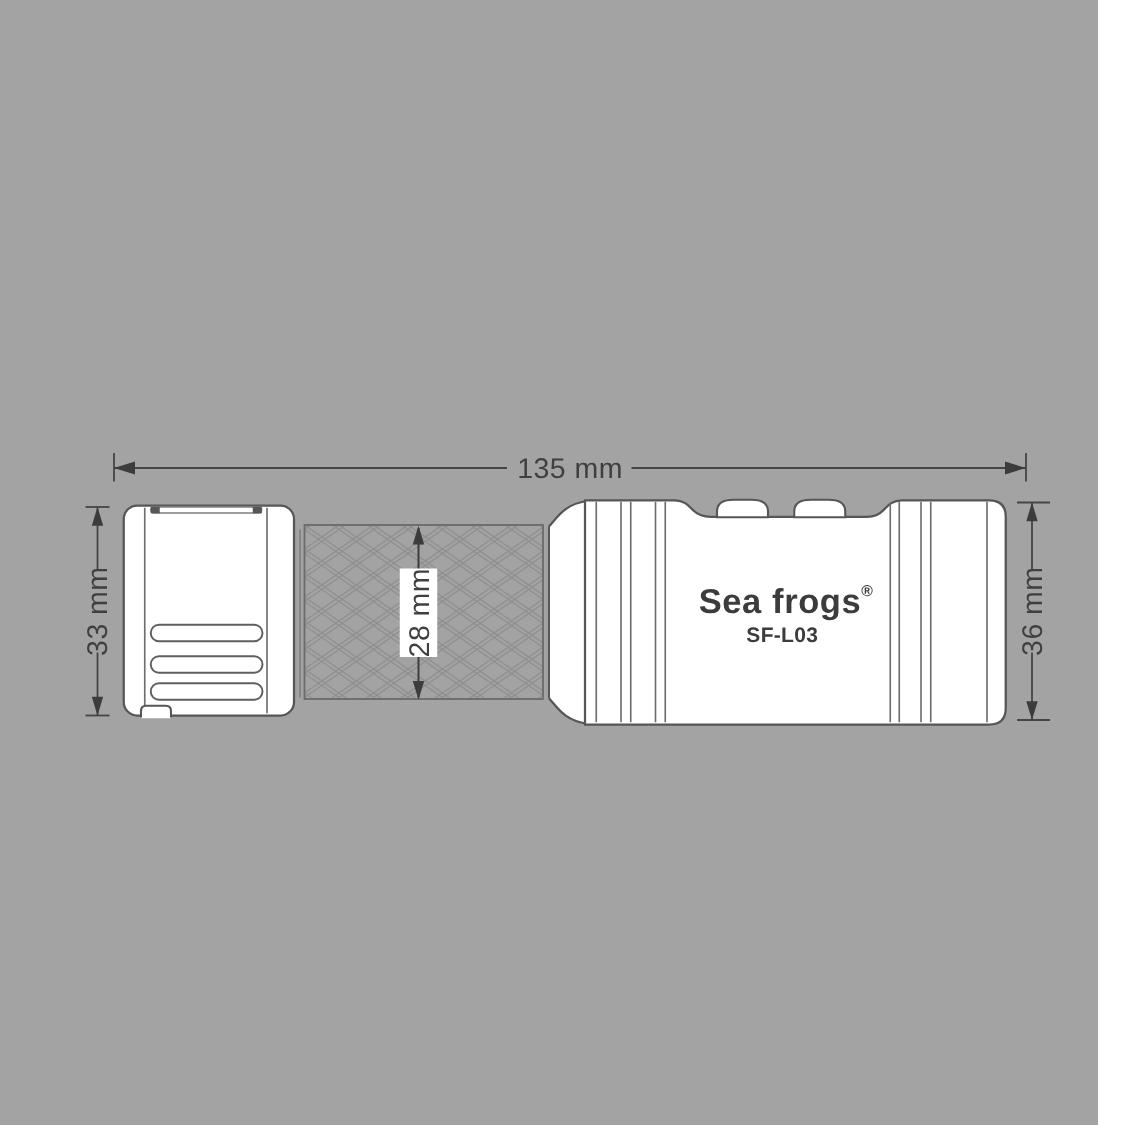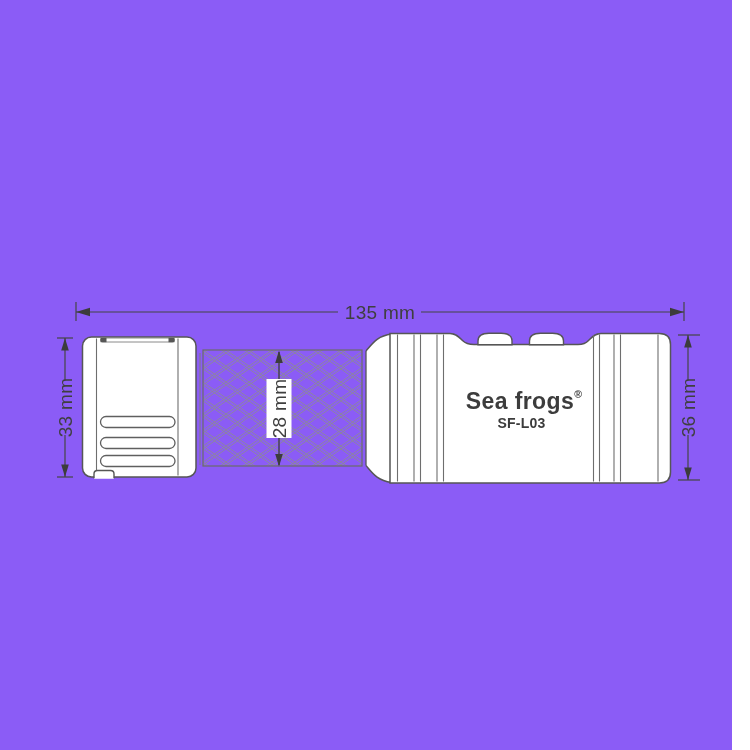--- a/index.html
+++ b/index.html
@@ -7,21 +7,21 @@
     padding: 0;
     background: #ffffff;
     width: 750px;
     height: 750px;
     overflow: hidden;
   }
   .stage {
     position: relative;
     width: 732px;
     height: 750px;
-    background: #8b5cf6;
+    background: #a3a3a3;
   }
   svg text {
     font-family: "Liberation Sans", "DejaVu Sans", sans-serif;
   }
   .dim-text {
     font-size: 19px;
     fill: #3f3f3f;
     letter-spacing: 0.3px;
   }
   .brand-text {

